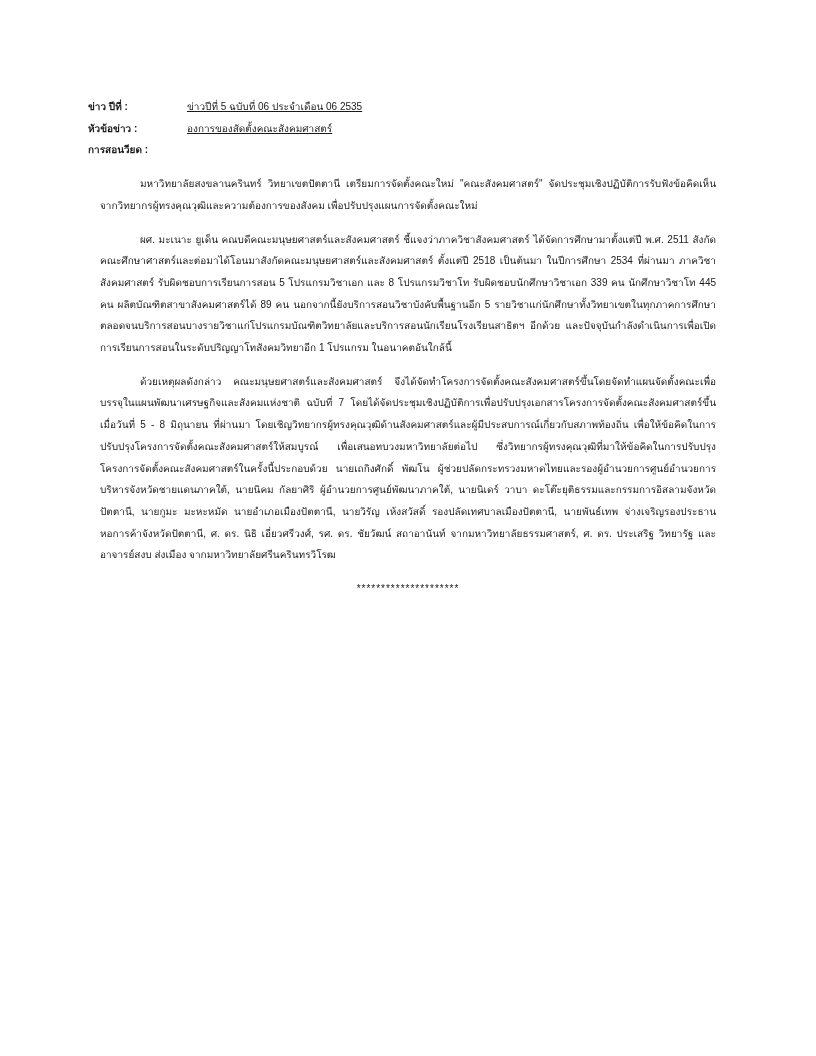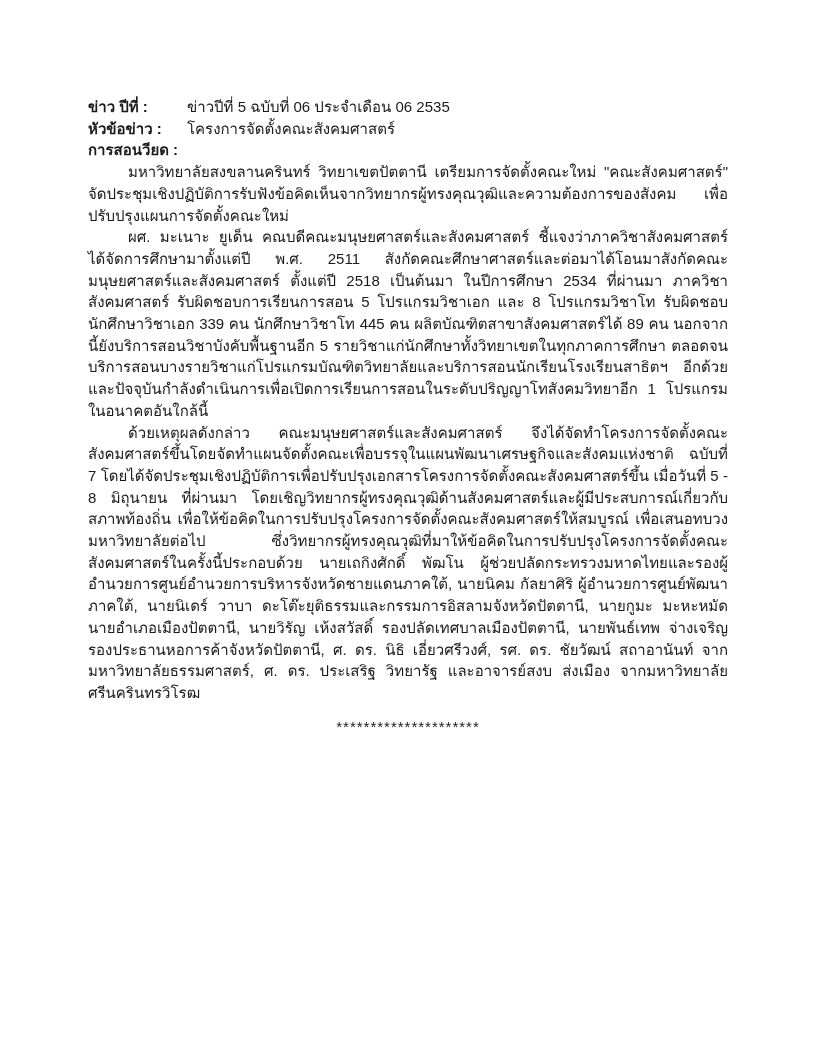--- a/index.html
+++ b/index.html
@@ -14,38 +14,39 @@
     margin: 0 auto;
     background: #ffffff;
     font-family: "Liberation Sans", sans-serif;
     color: #1a1a1a;
     box-sizing: border-box;
     padding: 96px 88px 0 88px;
     overflow: hidden;
   }
   .content {
     width: 640px;
-    font-size: 15px;
+    font-size: 10px;
     line-height: 21.7px;
   }
   .meta-row {
     display: flex;
     flex-direction: row;
     align-items: baseline;
   }
   .meta-label {
     flex: 0 0 99px;
     font-weight: bold;
     white-space: nowrap;
   }
   .meta-value {
     flex: 1 1 auto;
+    text-decoration: underline;
   }
   .para {
-    margin: 0;
+    margin: 12px;
     text-align: justify;
     text-indent: 40px;
     word-break: normal;
   }
   .separator {
     margin-top: 12px;
     text-align: center;
     text-indent: 0;
     letter-spacing: 1px;
   }
@@ -56,21 +57,21 @@
 <div class="page">
   <div class="content">
 
     <div class="meta-row">
       <span class="meta-label">ข่าว ปีที่ :</span>
       <span class="meta-value">ข่าวปีที่ 5 ฉบับที่ 06 ประจำเดือน 06 2535</span>
     </div>
 
     <div class="meta-row">
       <span class="meta-label">หัวข้อข่าว :</span>
-      <span class="meta-value">โครงการจัดตั้งคณะสังคมศาสตร์</span>
+      <span class="meta-value">องการของสัดตั้งคณะสังคมศาสตร์</span>
     </div>
 
     <div class="meta-row">
       <span class="meta-label">การสอนวียด :</span>
       <span class="meta-value"></span>
     </div>
 
     <p class="para">มหาวิทยาลัยสงขลานครินทร์ วิทยาเขตปัตตานี เตรียมการจัดตั้งคณะใหม่ "คณะสังคมศาสตร์" จัดประชุมเชิงปฏิบัติการรับฟังข้อคิดเห็นจากวิทยากรผู้ทรงคุณวุฒิและความต้องการของสังคม เพื่อปรับปรุงแผนการจัดตั้งคณะใหม่</p>
 
     <p class="para">ผศ. มะเนาะ ยูเด็น คณบดีคณะมนุษยศาสตร์และสังคมศาสตร์ ชี้แจงว่าภาควิชาสังคมศาสตร์ ได้จัดการศึกษามาตั้งแต่ปี พ.ศ. 2511 สังกัดคณะศึกษาศาสตร์และต่อมาได้โอนมาสังกัดคณะมนุษยศาสตร์และสังคมศาสตร์ ตั้งแต่ปี 2518 เป็นต้นมา ในปีการศึกษา 2534 ที่ผ่านมา ภาควิชาสังคมศาสตร์ รับผิดชอบการเรียนการสอน 5 โปรแกรมวิชาเอก และ 8 โปรแกรมวิชาโท รับผิดชอบนักศึกษาวิชาเอก 339 คน นักศึกษาวิชาโท 445 คน ผลิตบัณฑิตสาขาสังคมศาสตร์ได้ 89 คน นอกจากนี้ยังบริการสอนวิชาบังคับพื้นฐานอีก 5 รายวิชาแก่นักศึกษาทั้งวิทยาเขตในทุกภาคการศึกษา ตลอดจนบริการสอนบางรายวิชาแก่โปรแกรมบัณฑิตวิทยาลัยและบริการสอนนักเรียนโรงเรียนสาธิตฯ อีกด้วย และปัจจุบันกำลังดำเนินการเพื่อเปิดการเรียนการสอนในระดับปริญญาโทสังคมวิทยาอีก 1 โปรแกรม ในอนาคตอันใกล้นี้</p>

